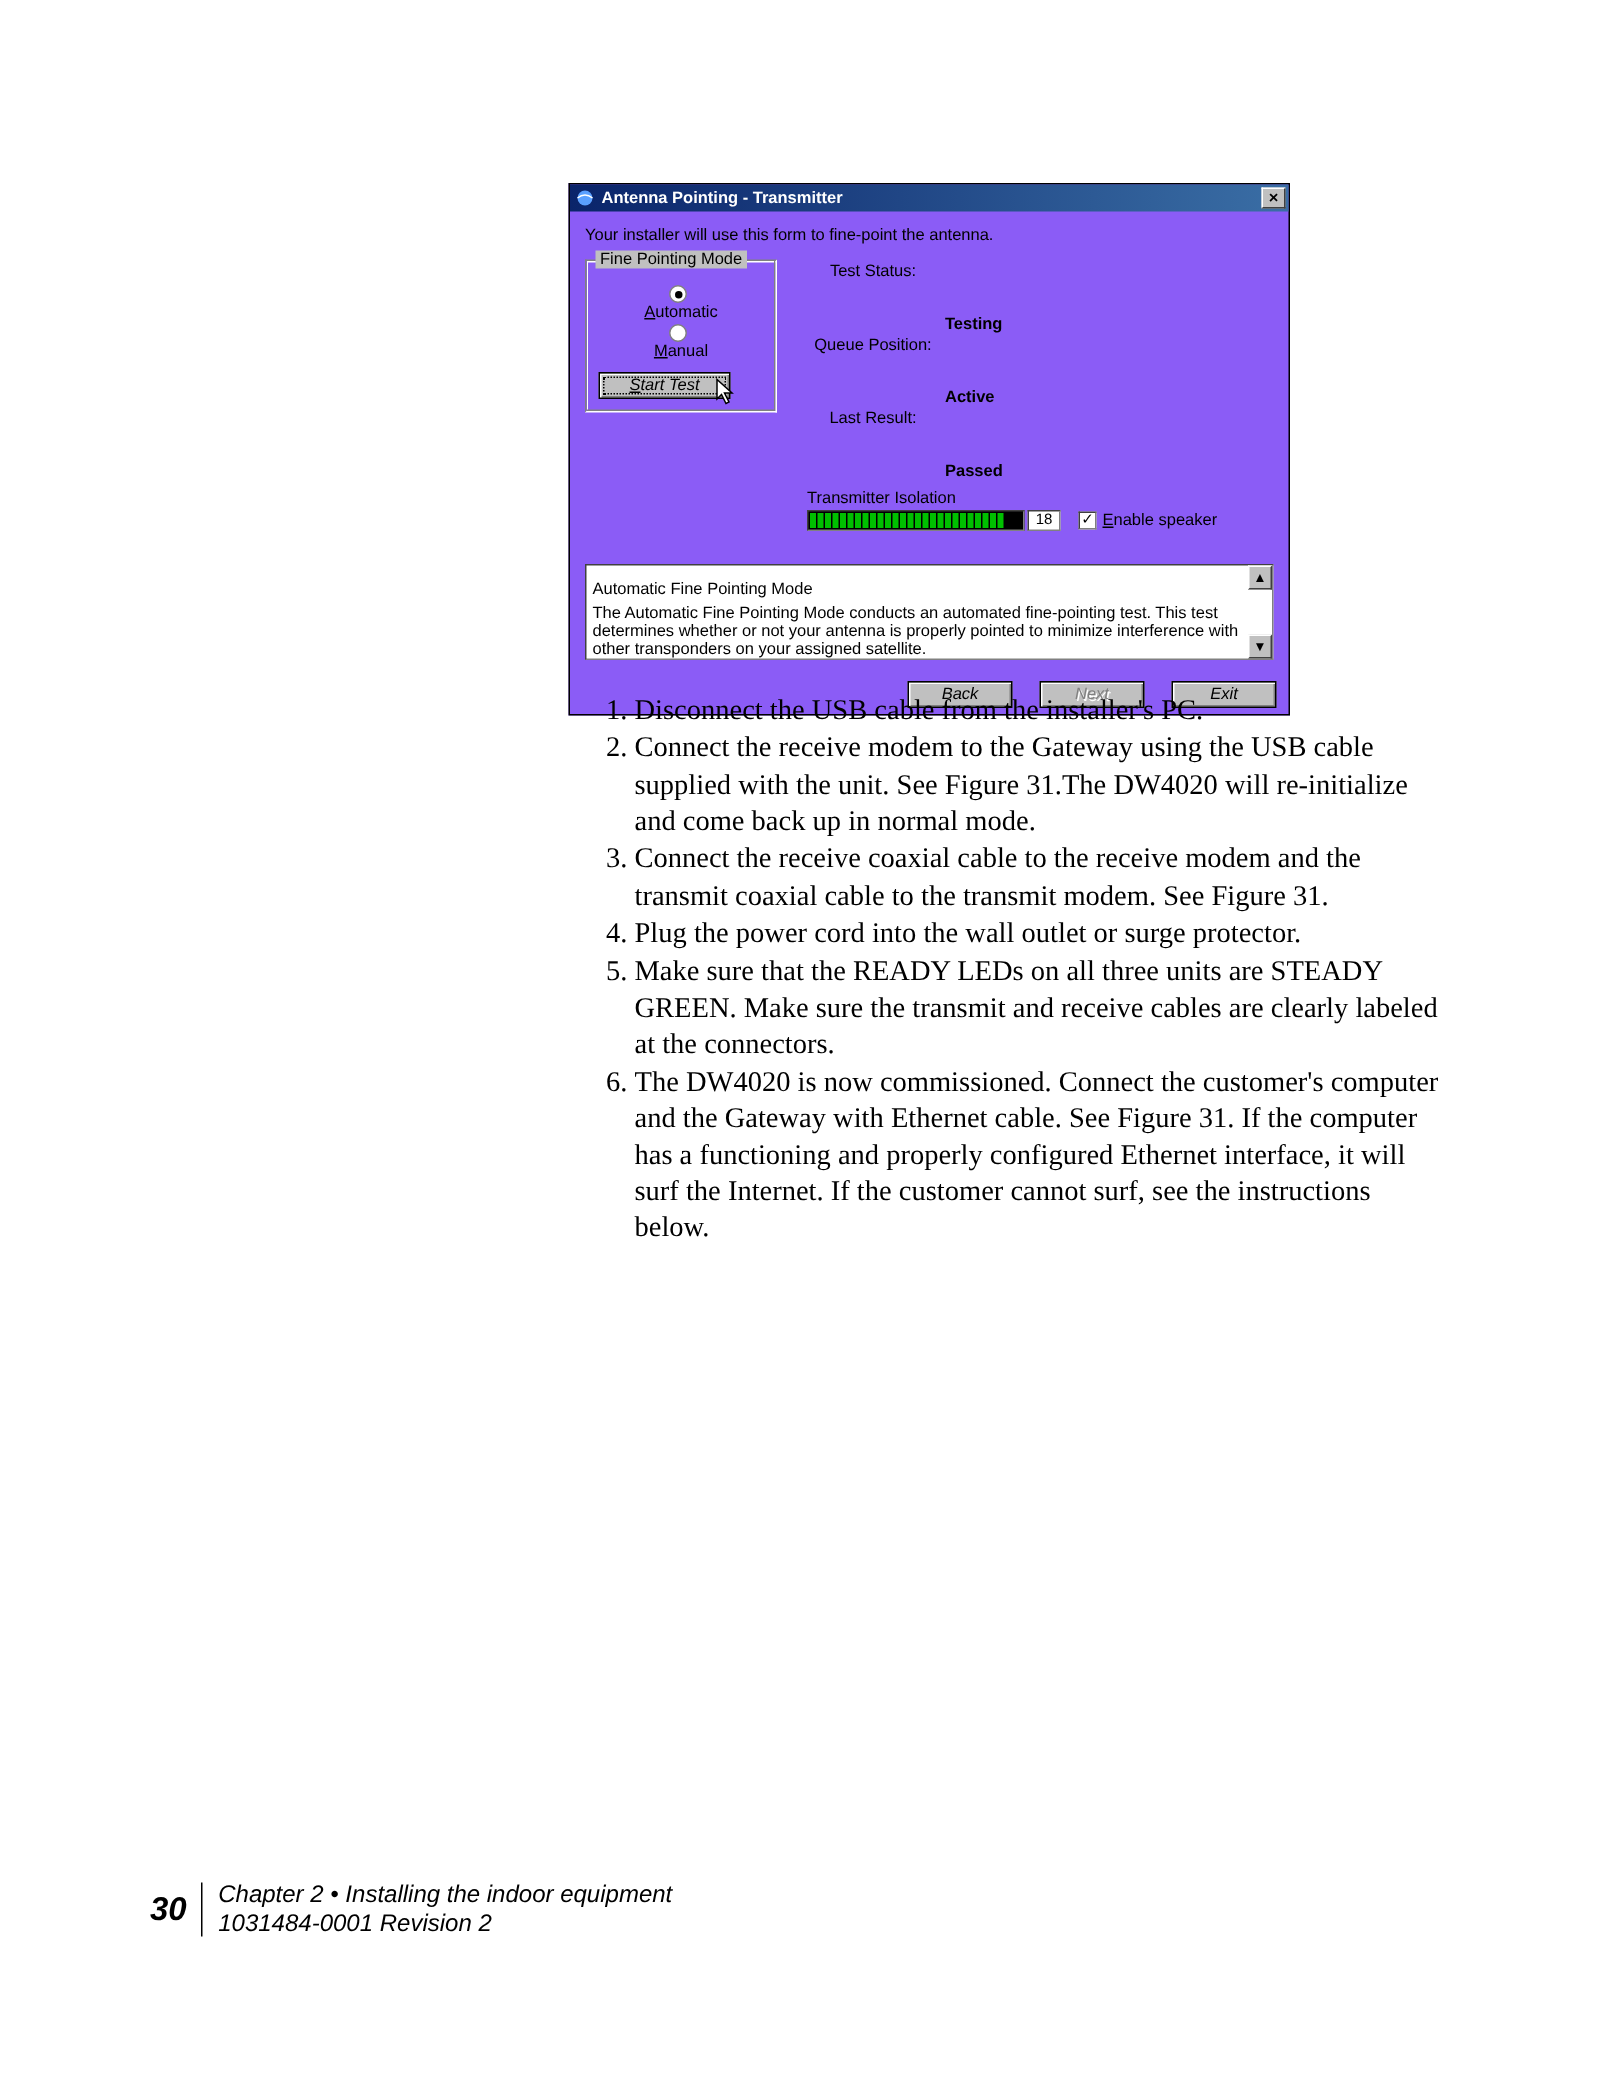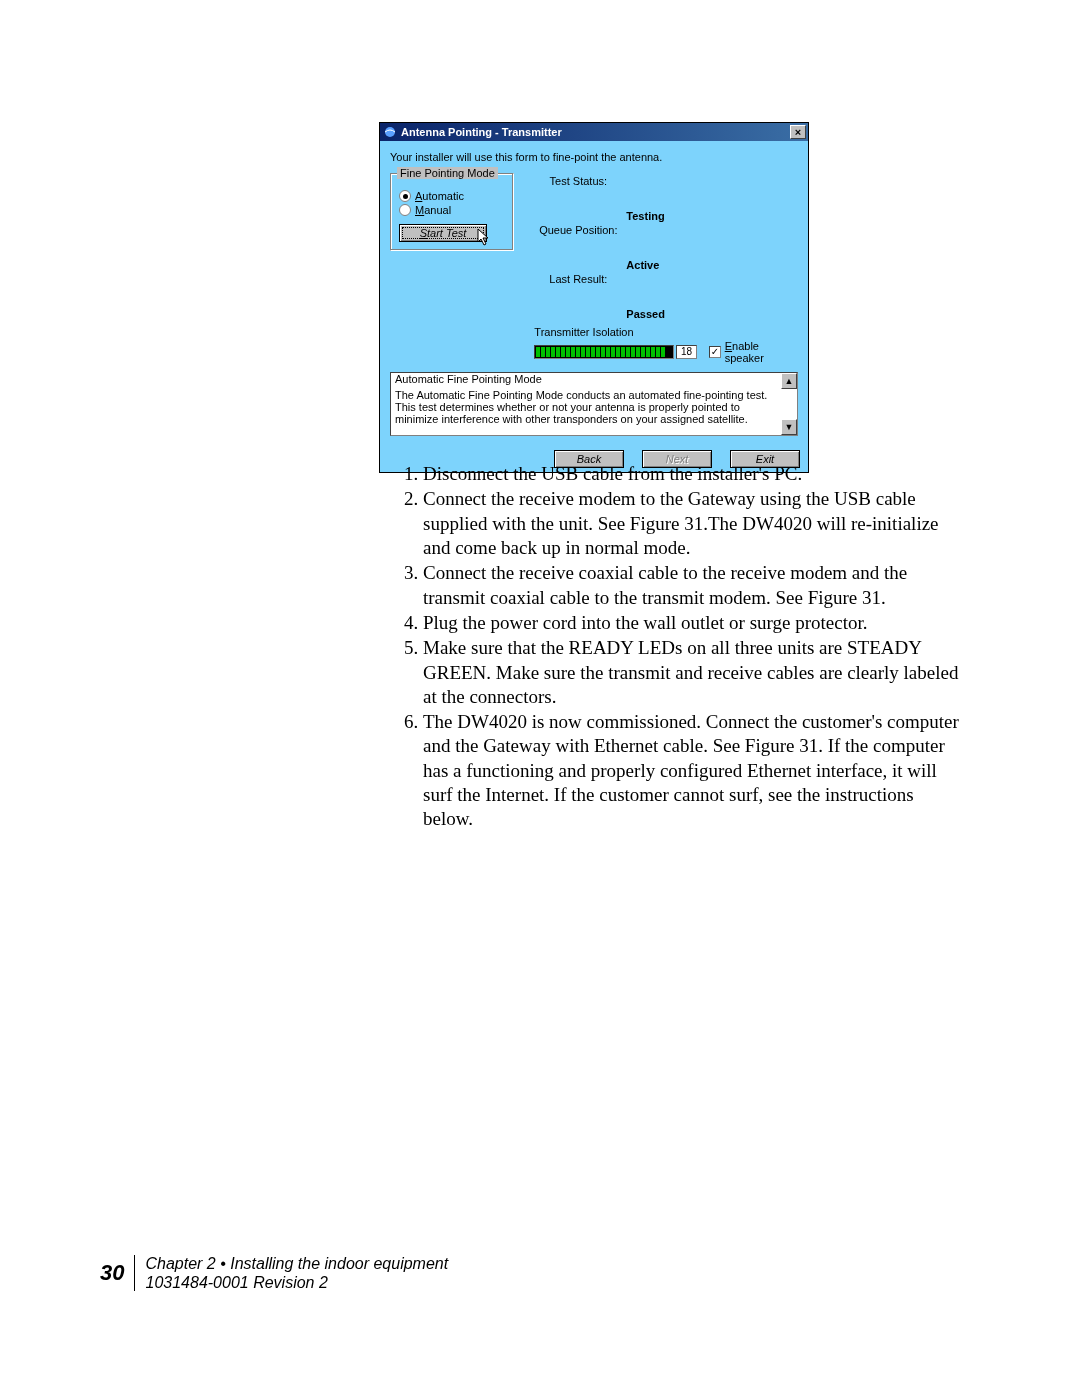--- a/index.html
+++ b/index.html
@@ -3,23 +3,23 @@
 <meta charset="utf-8">
 <style>
   * { box-sizing: border-box; margin: 0; padding: 0; }
   html, body { width: 1080px; height: 1397px; background: #fff; font-family: "Times New Roman", Times, serif; }
   .page { position: relative; width: 1080px; height: 1397px; }
 
   
   .dialog {
     position: absolute;
     left: 379px; top: 122px;
-    width: 430px;
+    width: 481px;
     border: 1px solid #000;
-    background: #7dd3fc;
+    background: #8b5cf6;
     font-family: "MS Sans Serif", Tahoma, Arial, sans-serif;
     font-size: 11px;
     color: #000;
   }
   .titlebar {
     background: linear-gradient(to right, #0a246a, #3a6ea5);
     color: #fff;
     height: 18px;
     display: flex; align-items: center;
     padding: 0 2px 0 3px;
@@ -47,21 +47,21 @@
     border-right-color: #fff; border-bottom-color: #fff;
     box-shadow: inset -1px -1px 0 #808080, inset 1px 1px 0 #fff;
     padding: 14px 8px 8px 8px;
     width: 128px;
   }
   .group-legend {
     position: absolute; top: -7px; left: 6px;
     background: #c0c0c0; padding: 0 3px;
     font-size: 11px;
   }
-  .radio-row { display:flex; align-items:center; margin: 2px 0; }
+  .radio-row { display:flex; align-items:center; margin: 2px 0; flex-direction: column; }
   .radio-dot { width:12px; height:12px; border:1px solid #808080; border-radius:50%; background:#fff; margin-right:4px; display:flex; align-items:center; justify-content:center; }
   .radio-dot.checked::after { content:""; width:5px; height:5px; background:#000; border-radius:50%; }
   .underline-first::first-letter { text-decoration: underline; }
 
   .btn {
     display:inline-block;
     background:#c0c0c0;
     border:1px solid #000;
     box-shadow: inset 1px 1px 0 #fff, inset -1px -1px 0 #808080;
     padding: 2px 10px;
@@ -96,27 +96,27 @@
   }
   .chk-row { display:flex; align-items:center; margin-left:12px; }
   .chk {
     width:12px; height:12px; background:#fff;
     border:1px solid #808080; border-top-color:#404040; border-left-color:#404040;
     margin-right:4px; display:flex; align-items:center; justify-content:center;
     font-size:10px; line-height:10px;
   }
 
   .info-box {
-    margin-top:8px;
+    margin-top:22px;
     border:1px solid #808080;
     border-top-color:#404040; border-left-color:#404040;
     background:#fff;
     height: 64px;
     position:relative;
-    padding:0 16px 2px 4px;
+    padding:10px 16px 2px 4px;
     font-size:11px;
   }
   .info-title { margin-bottom:4px; }
   .info-text { font-size:11px; line-height:1.1; }
   .sb-btn {
     position:absolute; right:0; width:16px; height:16px;
     background:#c0c0c0;
     border:1px solid #fff; border-right-color:#404040; border-bottom-color:#404040;
     display:flex; align-items:center; justify-content:center;
     font-size:9px;

